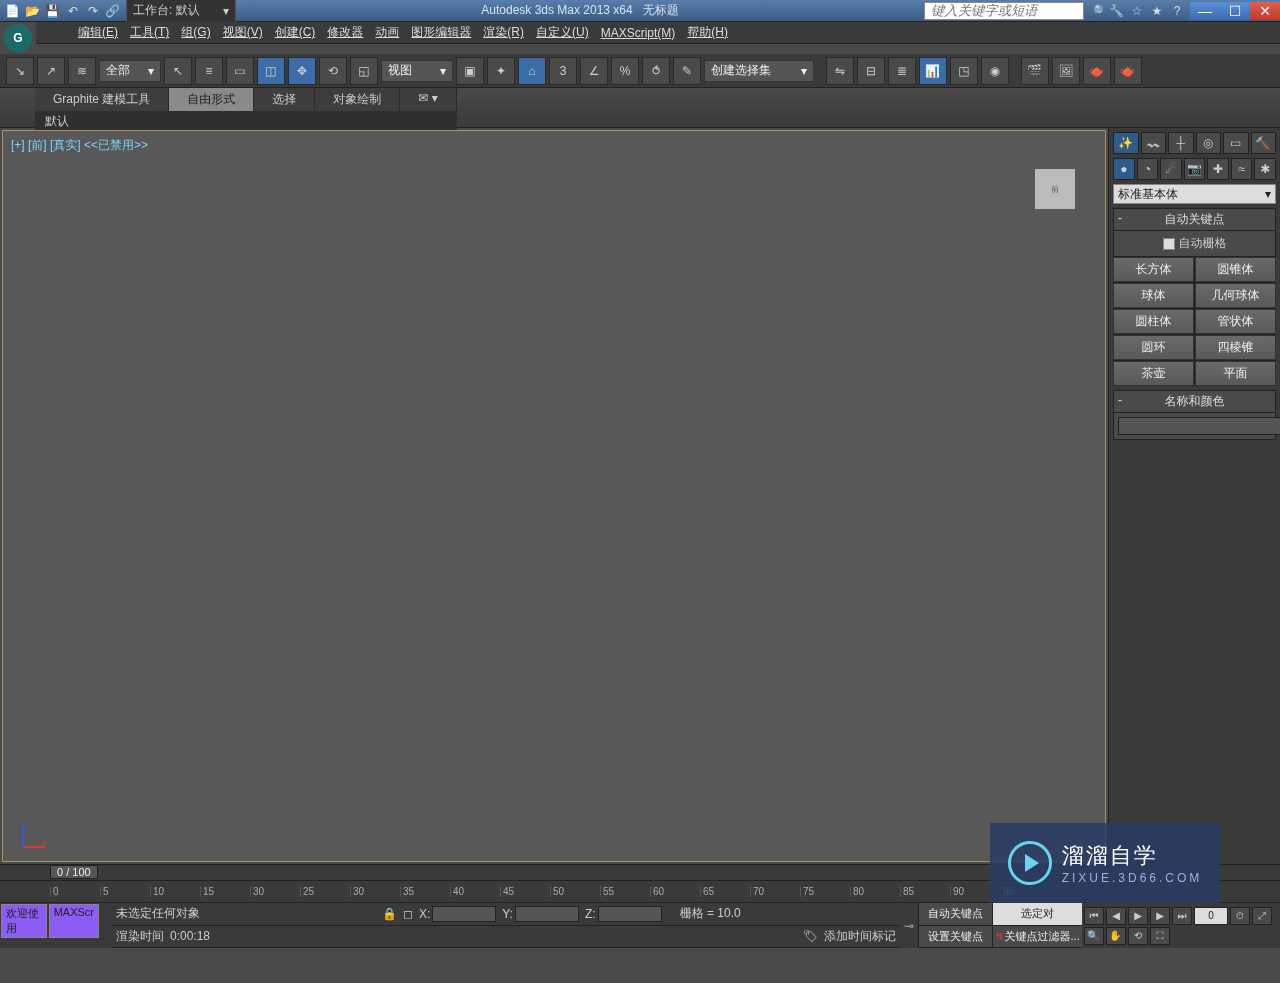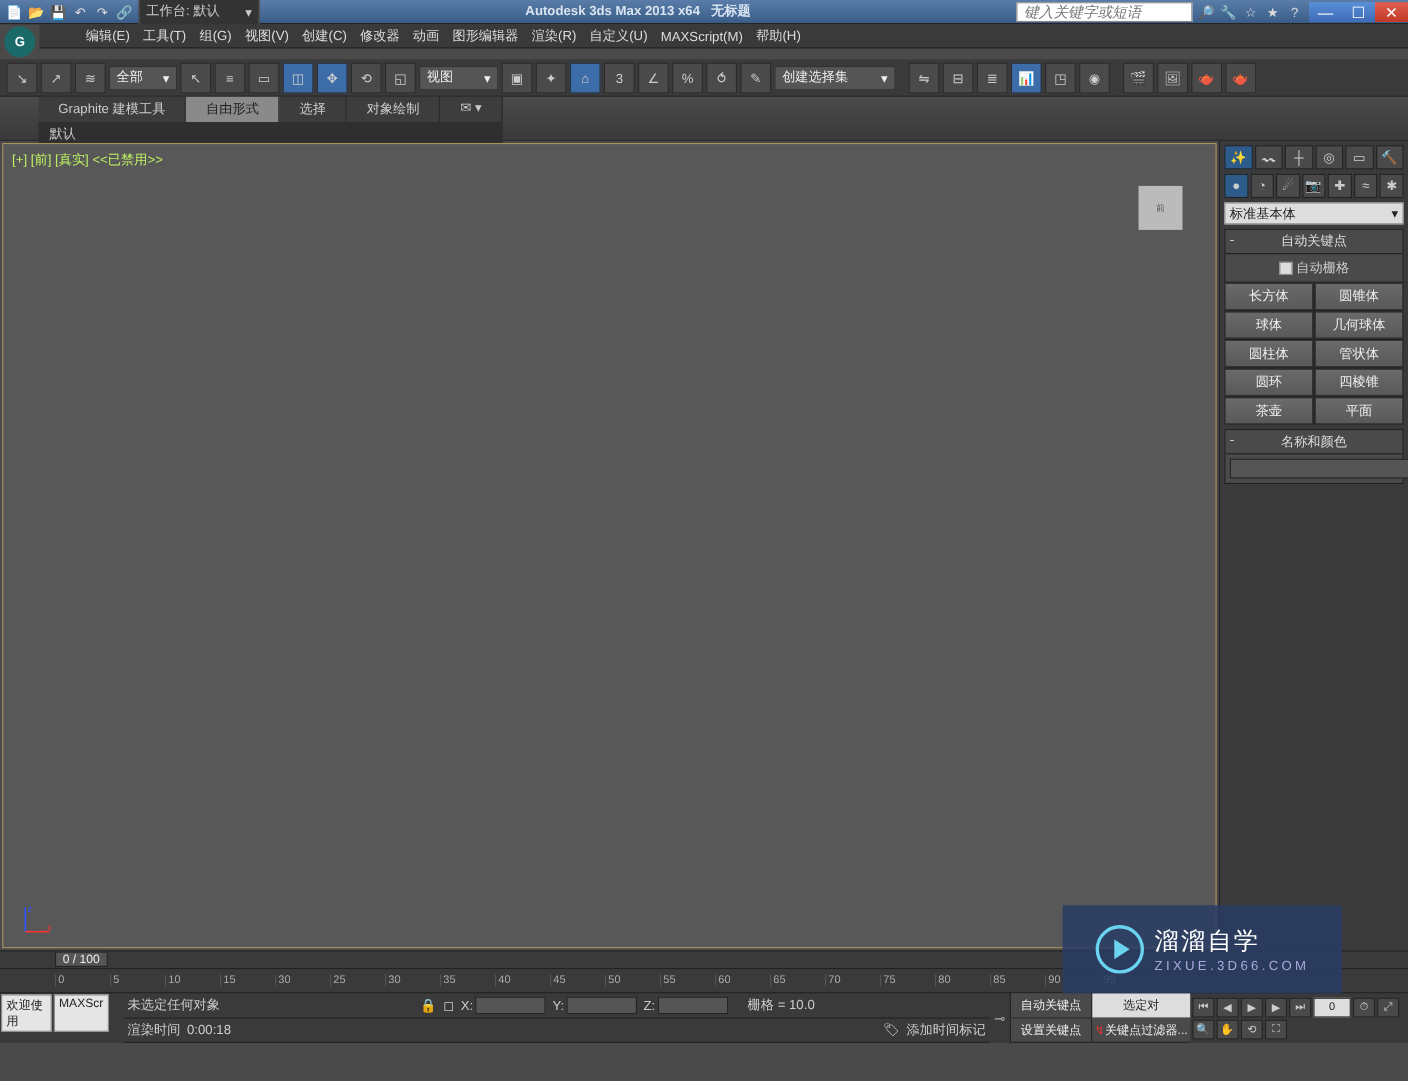--- a/index.html
+++ b/index.html
@@ -16,38 +16,38 @@
 .titlebar {
   height: 22px;
   background: linear-gradient(#5a7ca8, #3a5d88);
   display: flex;
   align-items: center;
   border-bottom: 1px solid #222;
 }
 .tb-icons { display: flex; gap: 2px; padding: 0 4px; }
 .tb-icon { width: 18px; height: 18px; display: flex; align-items: center; justify-content: center; color: #ddd; cursor: pointer; }
 .tb-ws { background: #333; color: #ccc; padding: 14px 6px; border: 1px solid #555; min-width: 110px; height: 18px; display: flex; align-items: center; }
-.tb-title { flex: 1; text-align: center; color: #d8e4f0; font-weight: bold; }
+.tb-title { flex: 1; text-align: center; color: #d8e4f0; font-weight: normal; }
 .tb-search { background: #fff; color: #888; font-style: italic; padding: 2px 6px; width: 160px; height: 18px; border: 1px solid #888; }
 .winbtns { display: flex; margin-left: auto; }
 .winbtn { width: 30px; height: 18px; display: flex; align-items: center; justify-content: center; font-size: 14px; cursor: pointer;}
 .winbtn.min { background: linear-gradient(#5a8fd8,#3d6bb6); color:#fff;}
 .winbtn.max { background: linear-gradient(#5a8fd8,#3d6bb6); color:#fff;}
 .winbtn.close { background: linear-gradient(#e06050,#c03828); color:#fff;}
 .logo { width: 28px; height: 28px; background: #1a6a6a; border-radius: 50%; display: flex; align-items: center; justify-content: center; color: #fff; font-weight: bold; margin: 2px 4px;}
 .menubar {
   height: 22px;
   background: #3a3a3a;
   display: flex;
   align-items: center;
   gap: 12px;
   padding-left: 42px;
   border-bottom: 1px solid #222;
 }
-.menuitem { color: #ddd; cursor: pointer; font-size: 12px; }
+.menuitem { color: #ddd; cursor: pointer; font-size: 12px; text-decoration: underline; }
 .toolbar1 {
   height: 34px;
   background: #3a3a3a;
   display: flex;
   align-items: center;
   gap: 3px;
   padding: 0 6px;
   border-bottom: 1px solid #222;
 }
 .tool-btn {
@@ -84,21 +84,21 @@
   display: flex;
   height: 736px;
 }
 .viewport {
   flex: 1;
   background: #585858;
   border: 1px solid #a8935c;
   position: relative;
   margin: 2px;
 }
-.vp-label { position: absolute; top: 6px; left: 8px; color: #bef264; font-size: 12px; }
+.vp-label { position: absolute; top: 6px; left: 8px; color: #7dd3fc; font-size: 12px; }
 .viewcube { position: absolute; top: 38px; right: 30px; width: 40px; height: 40px; background: #bbb; display: flex; align-items: center; justify-content: center; color: #555; font-size: 8px; }
 .axis { position: absolute; bottom: 10px; left: 16px; color: #f33; font-size: 10px;}
 .command-panel {
   width: 172px;
   background: #3a3a3a;
   border-left: 1px solid #222;
   padding: 4px;
 }
 .cp-tabs { display: flex; gap: 2px; margin-bottom: 4px; }
 .cp-tab { width: 26px; height: 22px; background: #4a4a4a; border: 1px solid #222; display: flex; align-items: center; justify-content: center; cursor: pointer;}
@@ -138,31 +138,31 @@
   border-top:1px solid #222;
 }
 .ruler-tick{ flex:1; color:#aaa; font-size:10px; text-align:left; padding-left:2px; border-left:1px solid #555;}
 .statusbar {
   height: 46px;
   background: #3a3a3a;
   display: flex;
   border-top: 1px solid #222;
 }
 .sb-left{ width:100px; display:flex; flex-direction:column;}
-.sb-tab{ background:#e5e5e5; color:#222; padding:1px 4px; font-size:11px; border:1px solid #888; margin:1px;}
+.sb-tab{ background:#8b5cf6; color:#222; padding:1px 4px; font-size:11px; border:1px solid #888; margin:1px;}
 .sb-mid{ flex:1; display:flex; flex-direction:column;margin-left:12px;}
 .sb-row{ height:23px; display:flex; align-items:center; gap:6px; padding:0 4px; border-bottom:1px solid #222;}
 .coord{ display:flex; align-items:center; gap:2px;}
 .coord-inp{ width:64px; height:16px; background:#555; border:1px solid #222;}
 .sb-right{ width:380px; display:flex;}
 .key-col{ width:74px; border-left:1px solid #222; display:flex; flex-direction:column;}
 .key-btn{ flex:1; background:#4a4a4a; color:#eee; font-size:11px; display:flex;align-items:center;justify-content:center; border-bottom:1px solid #222;}
 .nav-btns{ flex:1; display:flex; flex-wrap:wrap; align-content:center; gap:2px; padding:2px;}
 .nav-btn{ width:20px; height:18px; background:#4a4a4a; border:1px solid #222; display:flex;align-items:center;justify-content:center;font-size:10px;}
-.watermark{ position:absolute; right:60px; bottom:80px; width:254px; height:80px; background:rgba(40,60,100,0.85); display:flex; align-items:center; justify-content:center; gap:10px;}
+.watermark{ position:absolute; right:60px; bottom:80px; width:230px; height:80px; background:rgba(40,60,100,0.85); display:flex; align-items:center; justify-content:center; gap:10px;}
 .wm-logo{ width:44px;height:44px;border:3px solid #6ad4f0;border-radius:50%;display:flex;align-items:center;justify-content:center;}
 .wm-tri{ width:0;height:0;border-left:14px solid #6ad4f0;border-top:9px solid transparent;border-bottom:9px solid transparent;margin-left:4px;}
 .wm-txt{ color:#fff; display:flex;flex-direction:column;}
 .wm-main{ font-size:22px; letter-spacing:2px;}
 .wm-sub{ font-size:12px; letter-spacing:3px; color:#aad;}
 svg{display:block;}
 </style>
 </head>
 <body>
 

